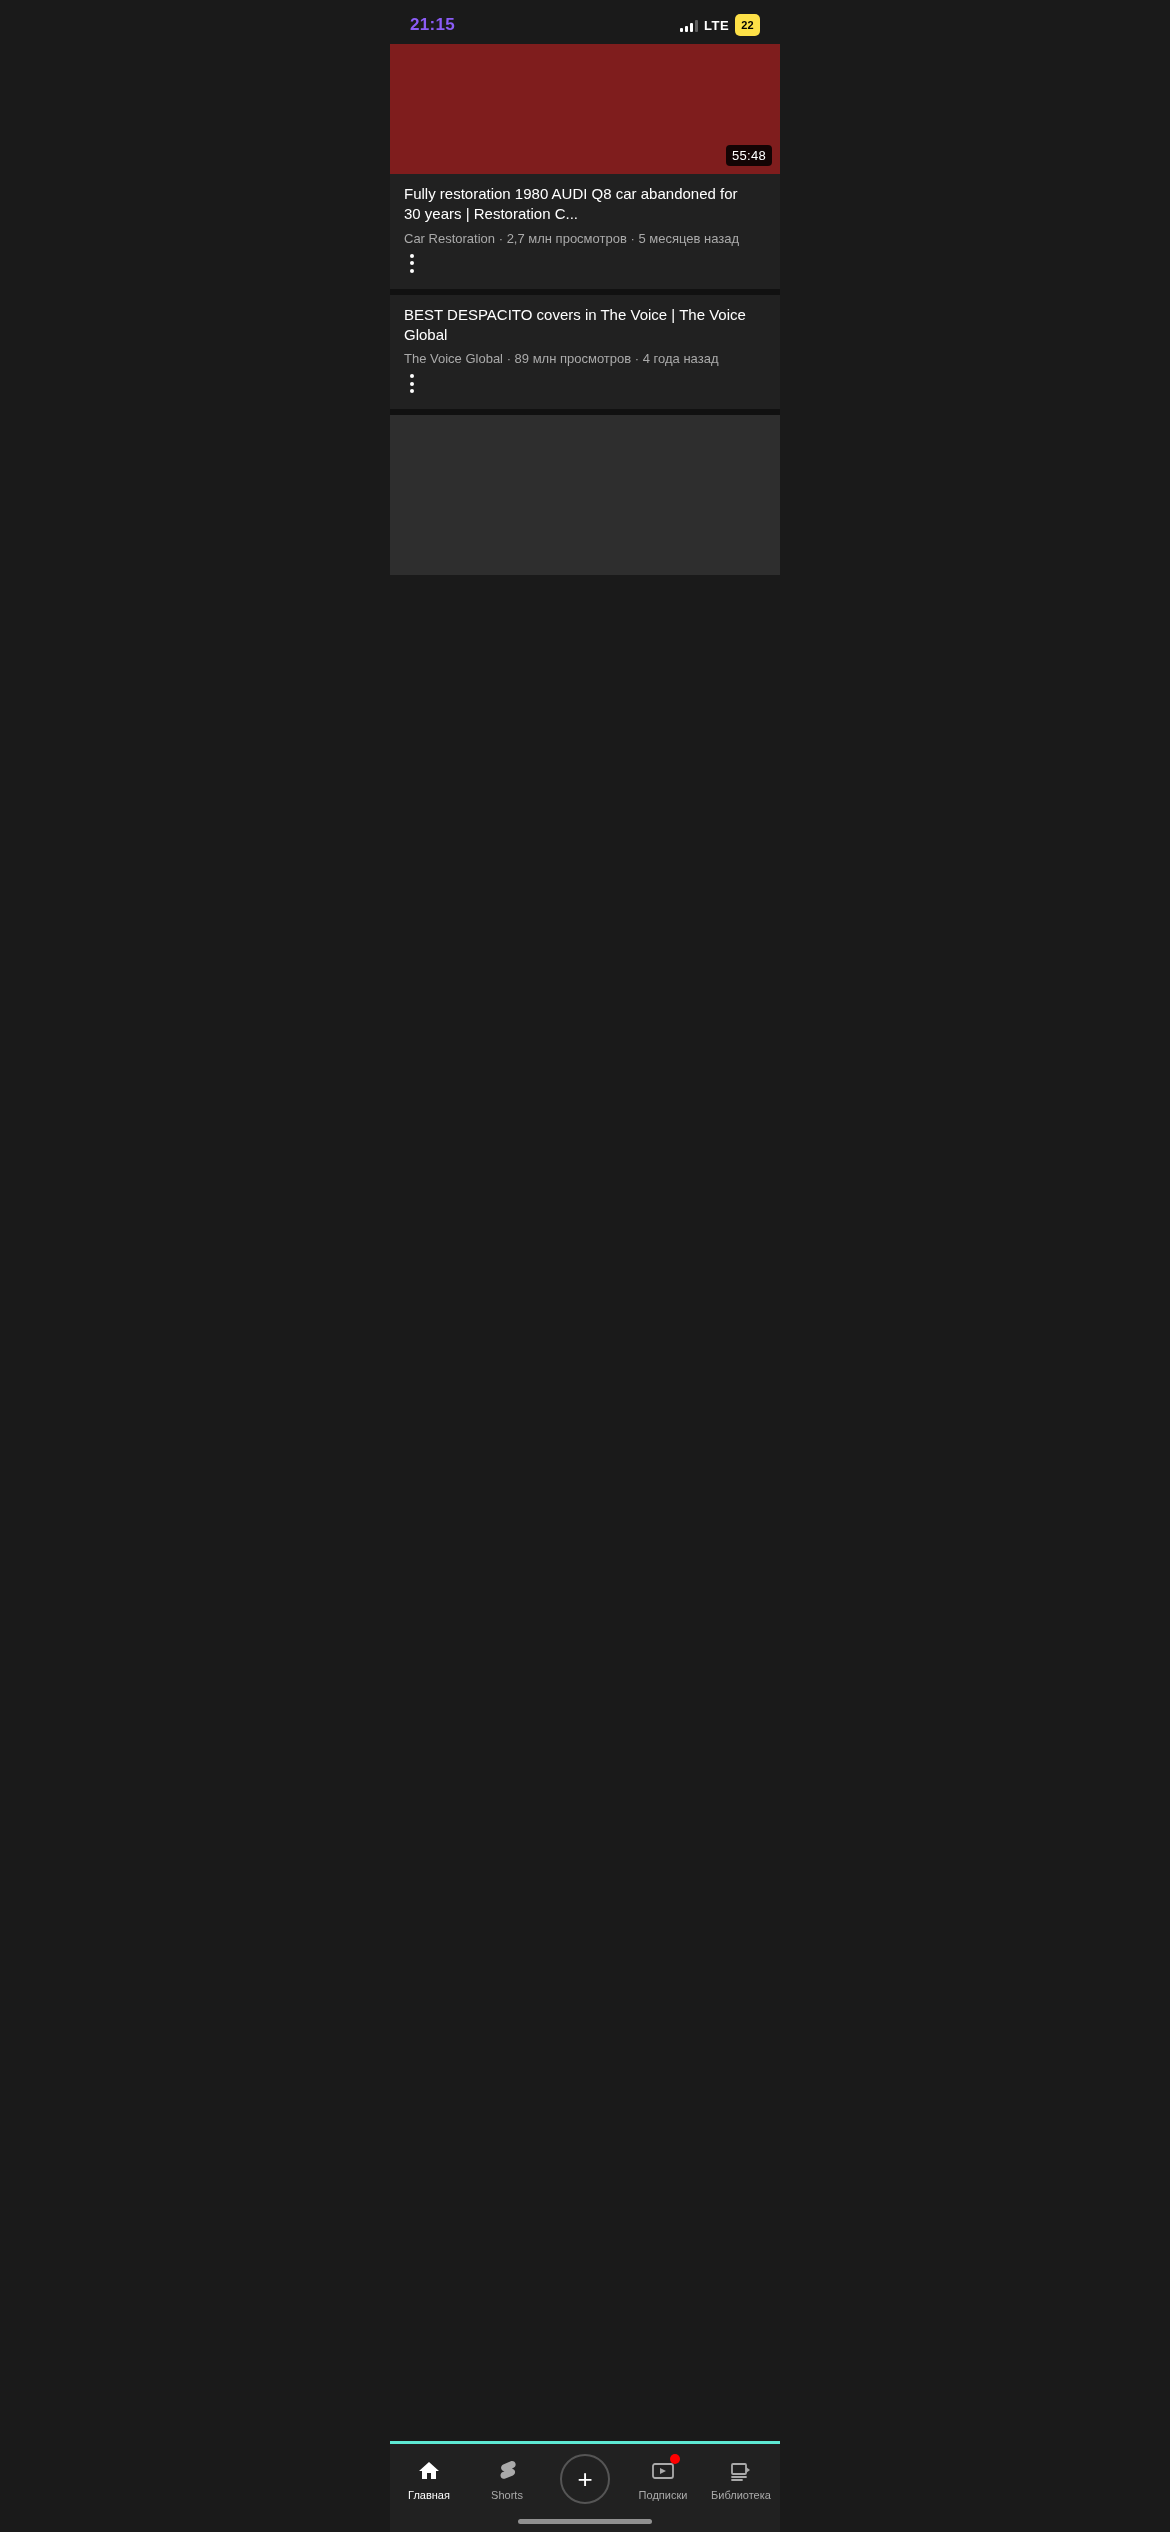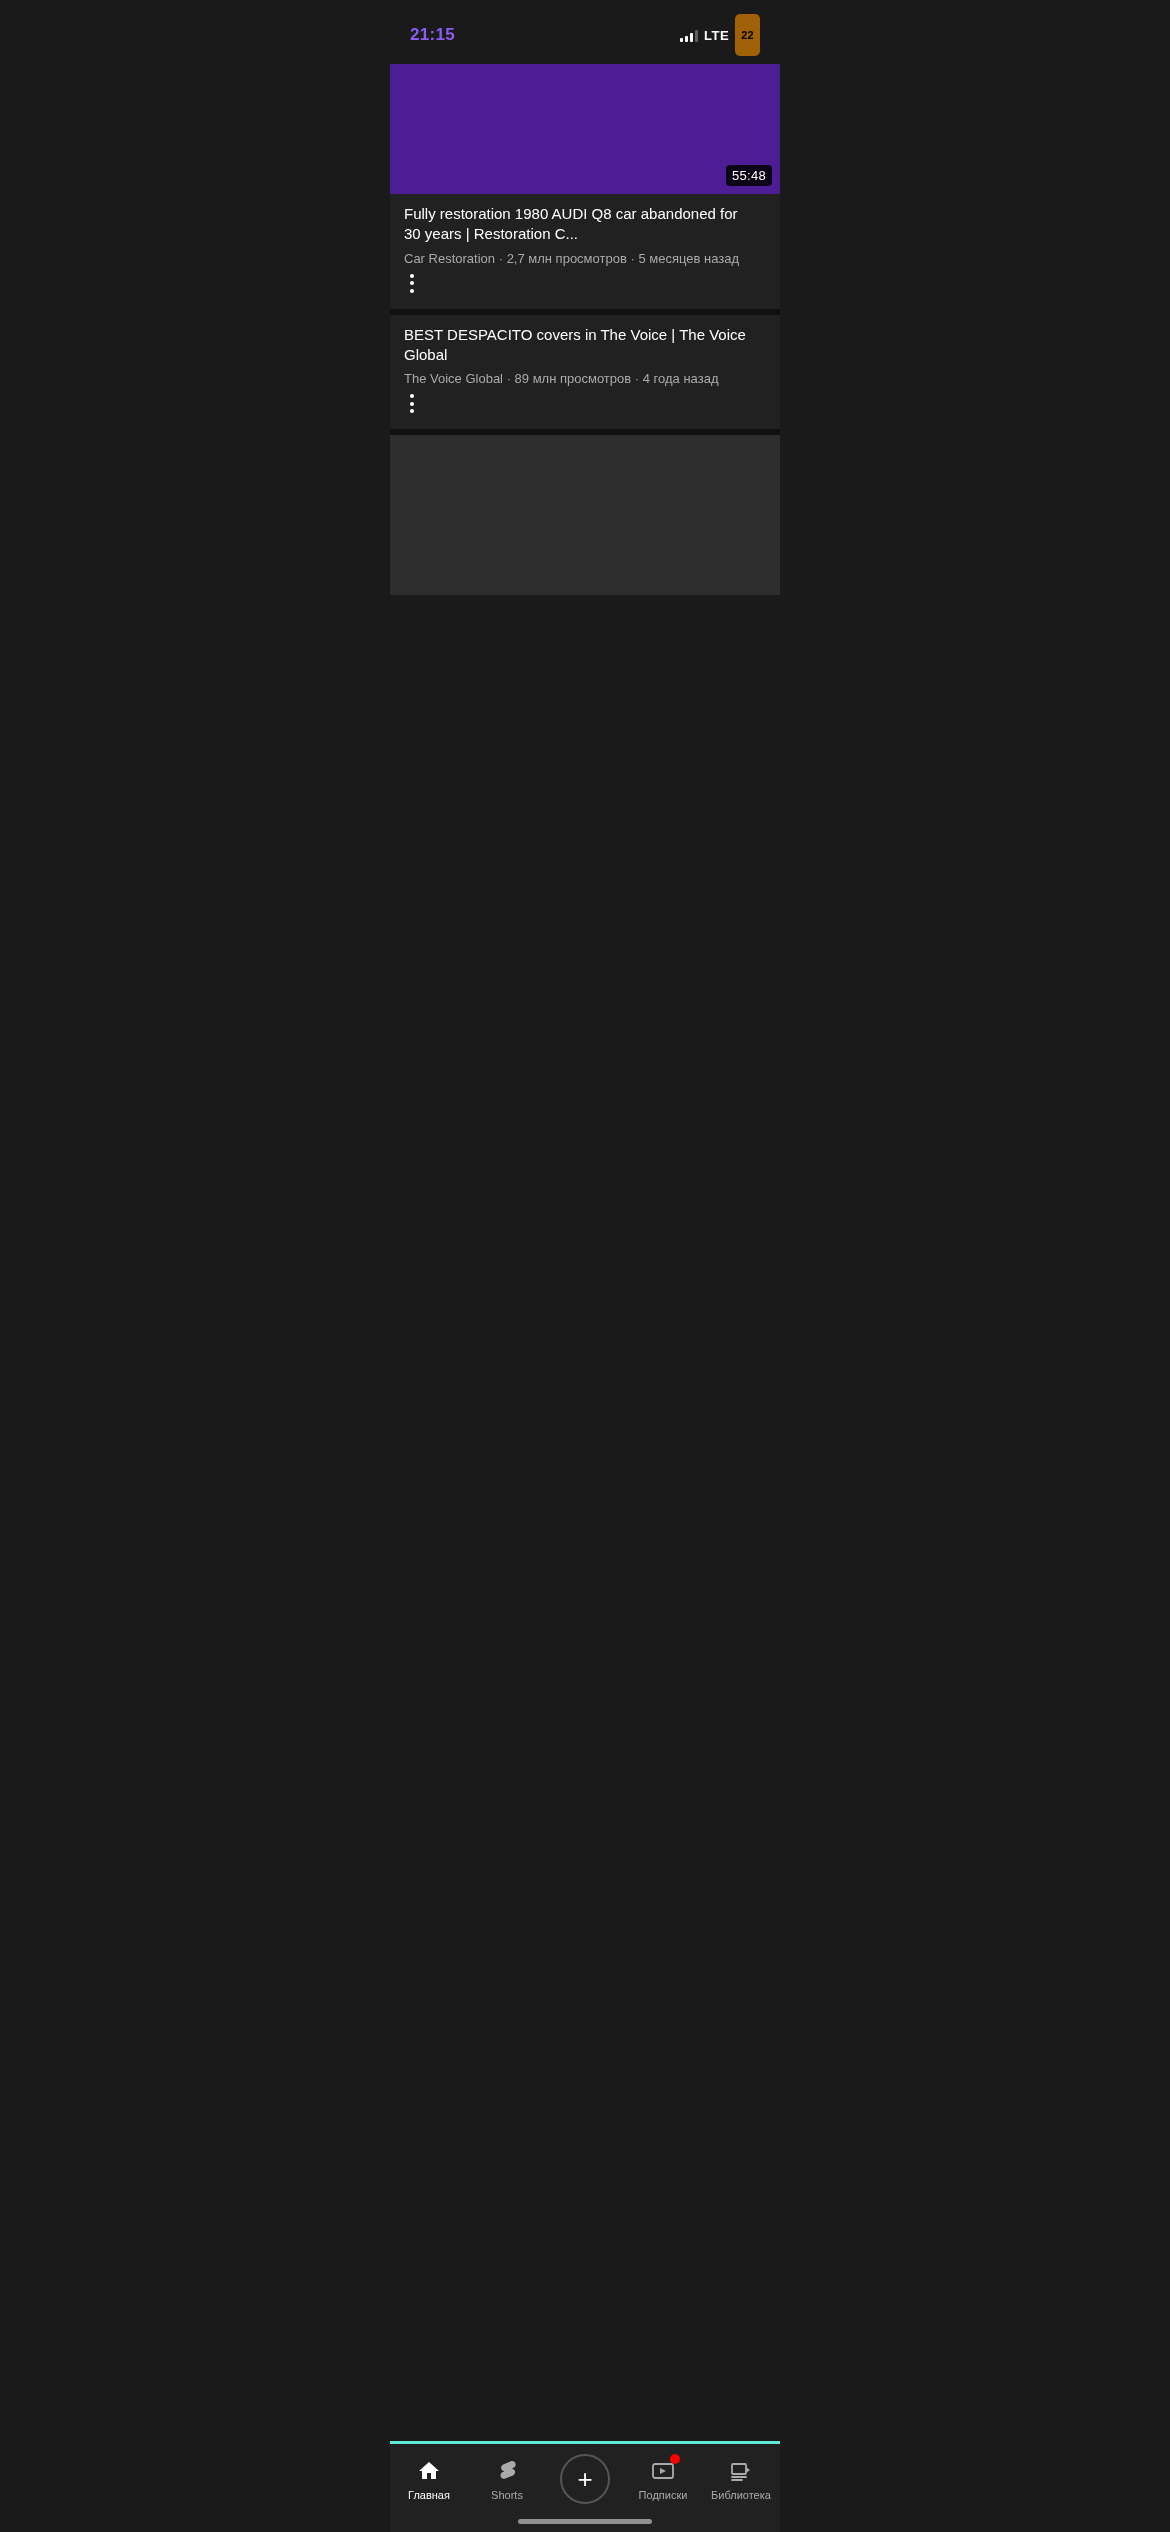--- a/index.html
+++ b/index.html
@@ -64,46 +64,46 @@
       color: #fff;
       letter-spacing: 0.5px;
     }
 
     .battery-container {
       display: flex;
       align-items: center;
     }
 
     .battery-badge {
-      background: #a16207;
+      background: #fde047;
       color: #000;
       font-size: 11px;
       font-weight: 700;
-      padding: 15px 6px;
+      padding: 5px 6px;
       border-radius: 5px;
       letter-spacing: 0.3px;
     }
 
     
     .video-list {
       display: flex;
       flex-direction: column;
     }
 
     
     .video-item {
       display: flex;
       flex-direction: column;
       background: #1a1a1a;
     }
 
     .video-thumbnail {
       width: 100%;
       position: relative;
-      background: #4c1d95;
+      background: #7f1d1d;
     }
 
     .video-thumbnail-1 {
       height: 130px;
     }
 
     .video-thumbnail-2 {
       height: 240px;
     }
 

